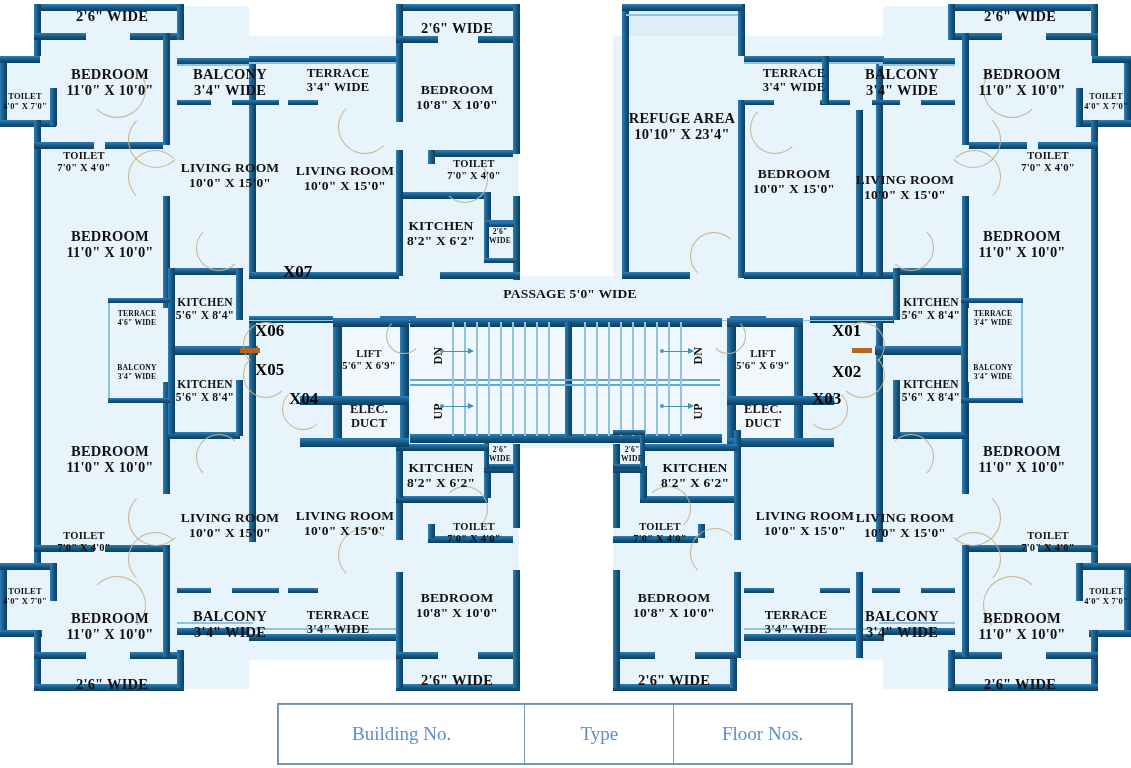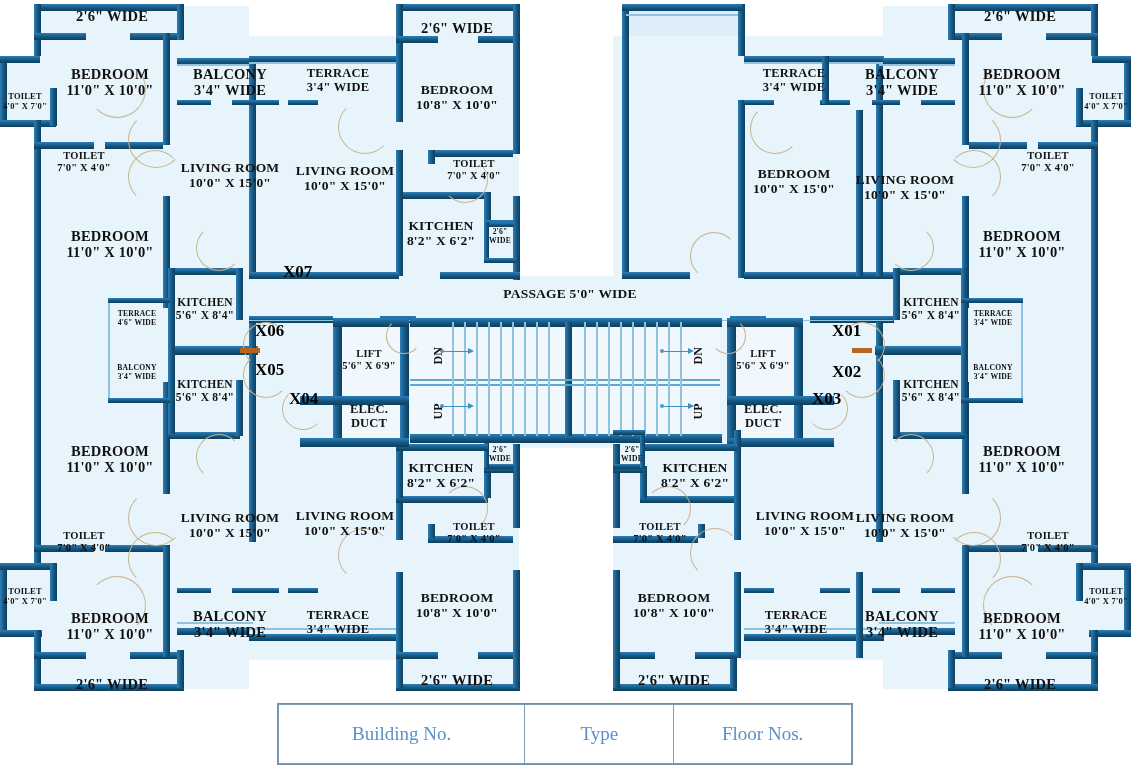--- a/index.html
+++ b/index.html
@@ -531,20 +531,24 @@
     <span class="l2">3'4" WIDE</span>
   </div>
   <div class="lbl s14" style="left:400px;top:590px;width:114px;">
     <span class="l1">BEDROOM</span>
     <span class="l2">10'8" X  10'0"</span>
   </div>
   <div class="lbl s15" style="left:398px;top:672px;width:118px;">
     <span class="l1">2'6" WIDE</span>
   </div>
 
+  <div class="lbl s15" style="left:612px;top:110px;width:140px;">
+    <span class="l1">REFUGE AREA</span>
+    <span class="l2">10'10"  X  23'4"</span>
+  </div>
   <div class="lbl s14" style="left:450px;top:286px;width:240px;">
     <span class="l1">PASSAGE 5'0" WIDE</span>
   </div>
 
   <div class="lbl s13" style="left:748px;top:66px;width:92px;">
     <span class="l1">TERRACE</span>
     <span class="l2">3'4" WIDE</span>
   </div>
   <div class="lbl s14" style="left:737px;top:166px;width:114px;">
     <span class="l1">BEDROOM</span>

